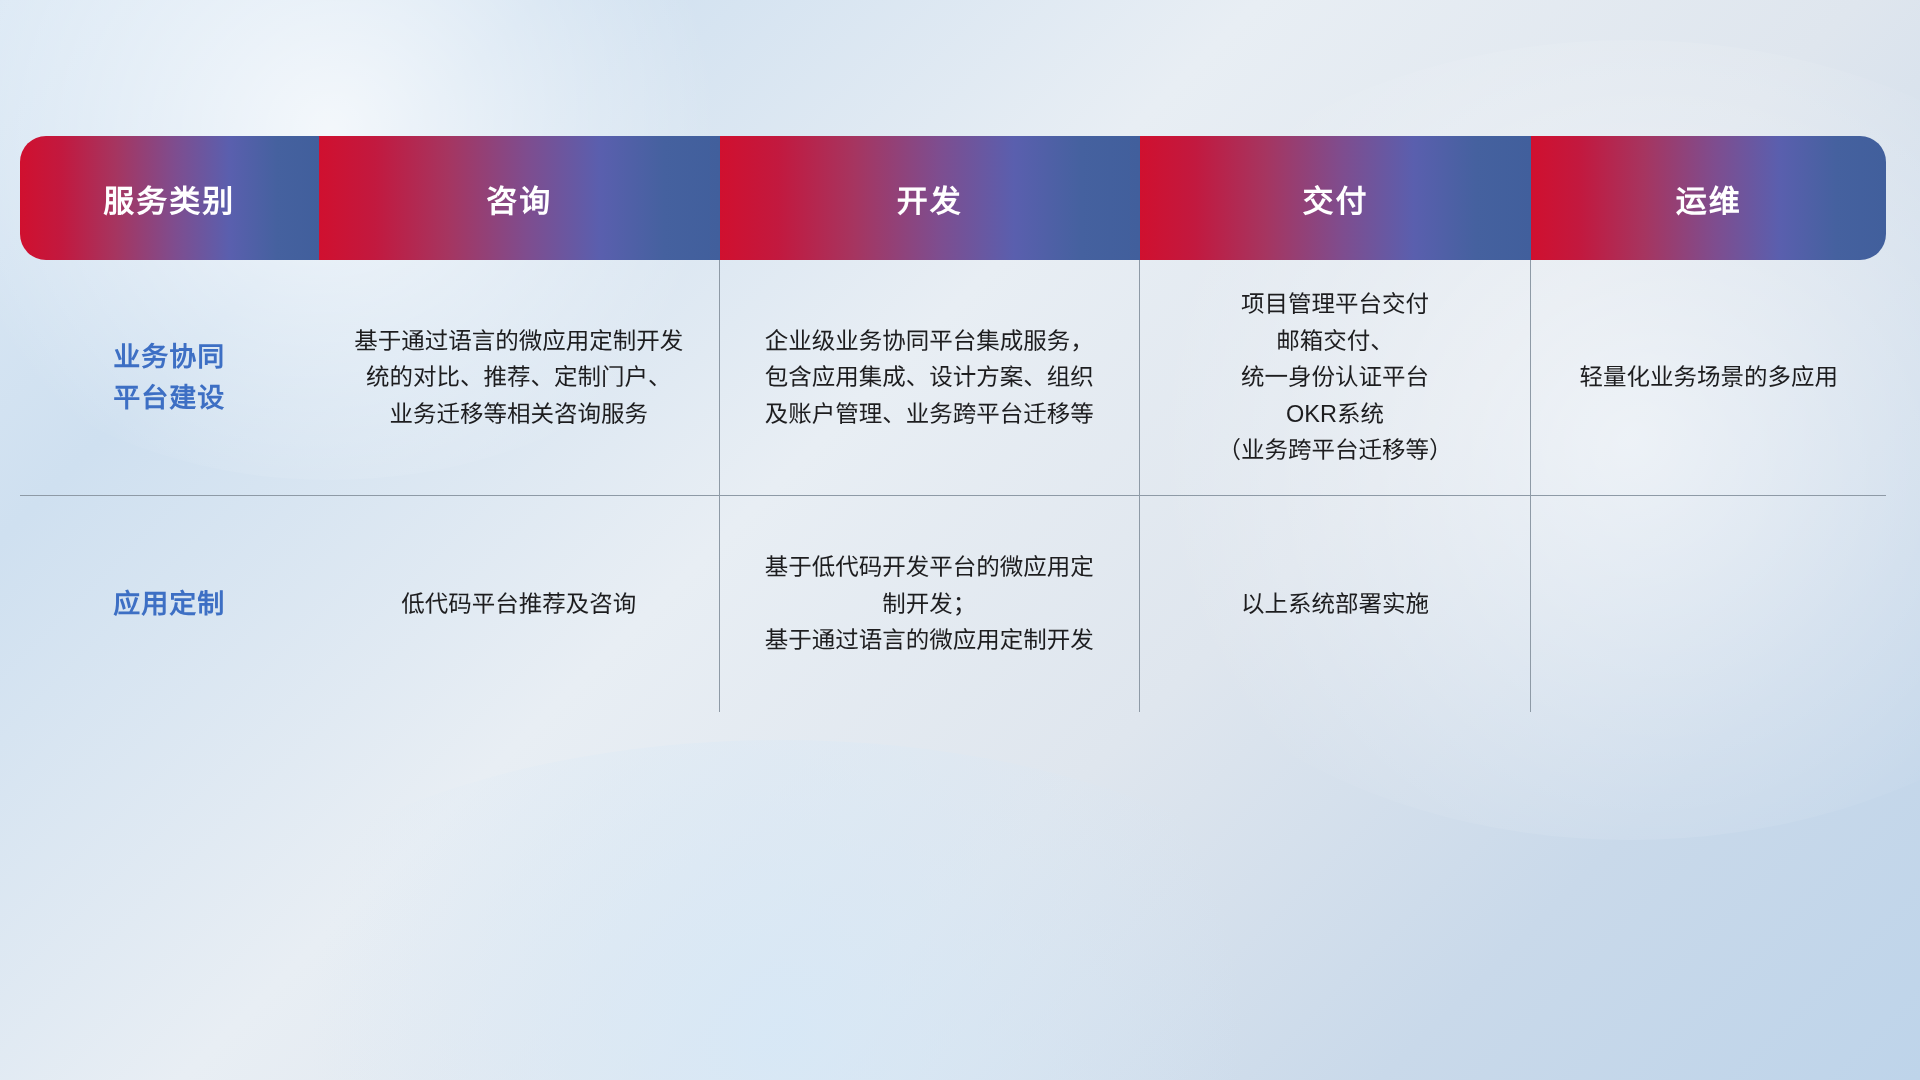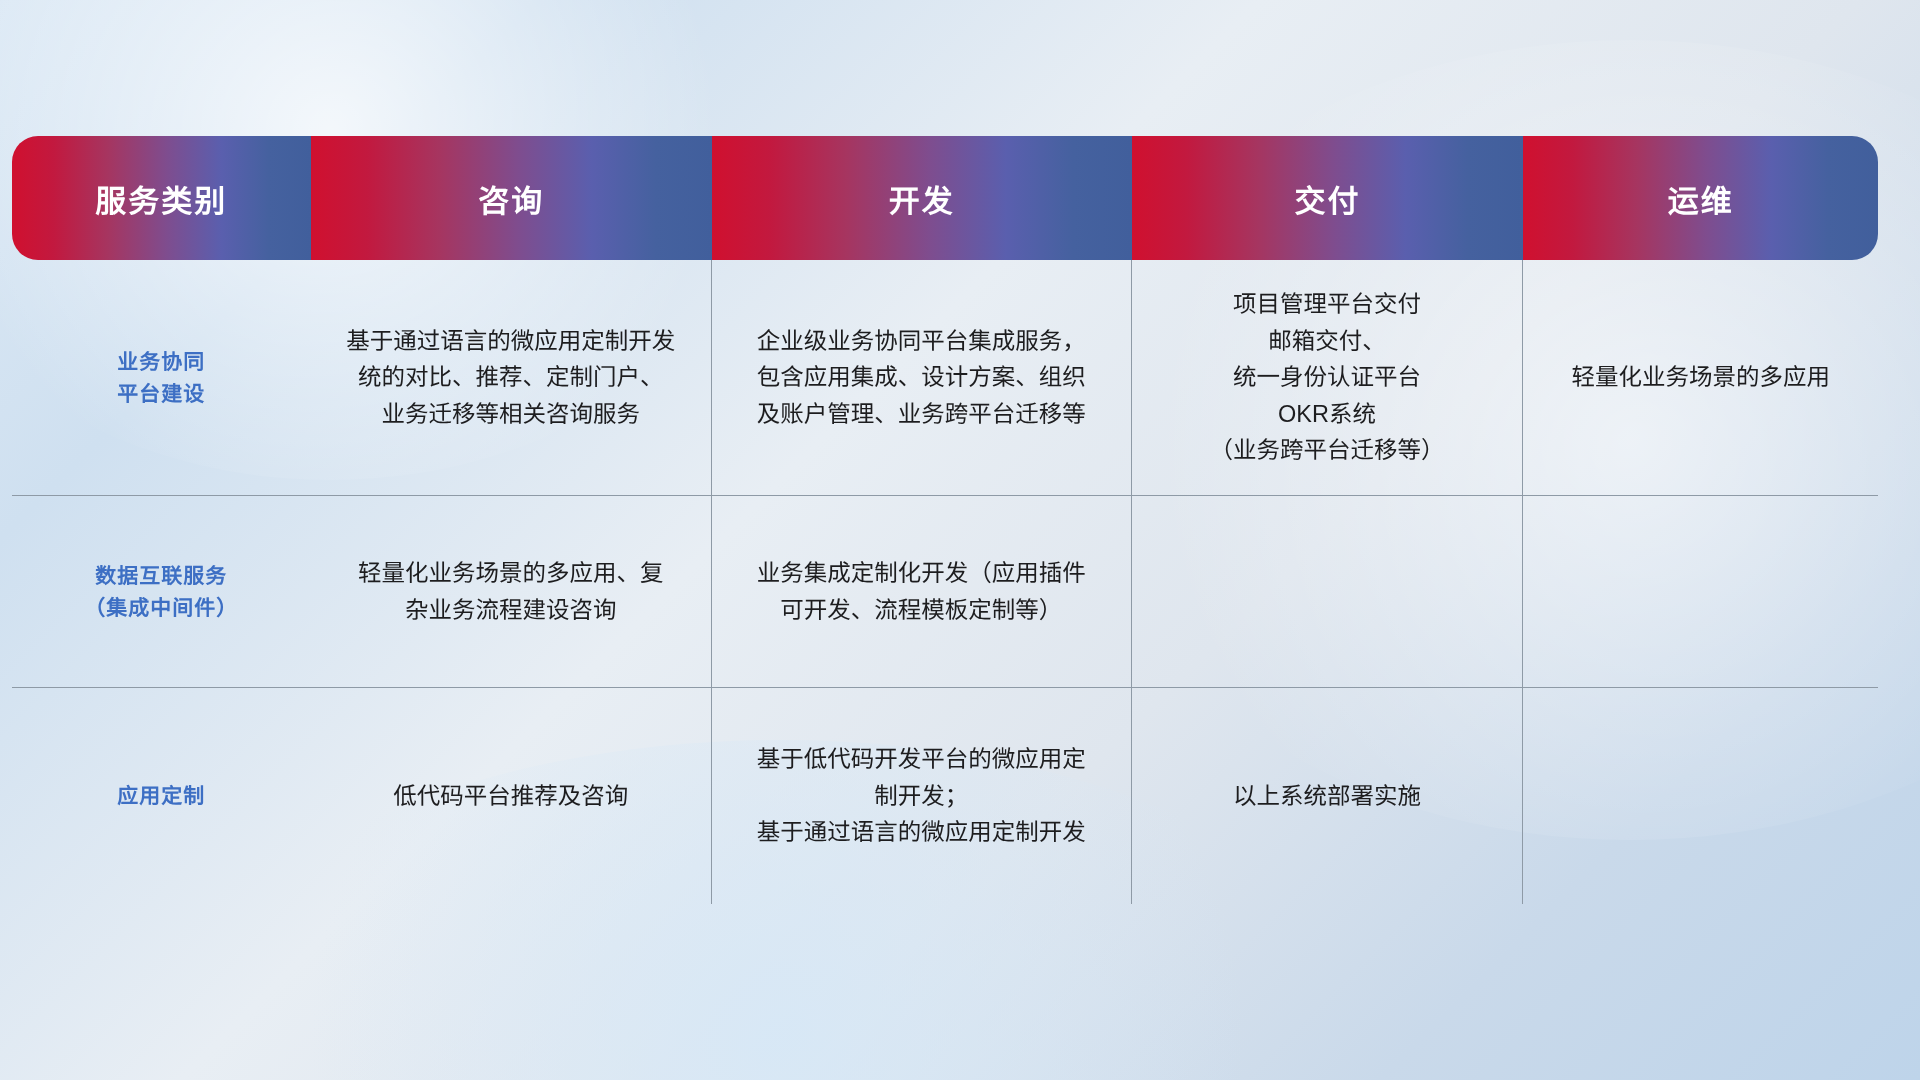--- a/index.html
+++ b/index.html
@@ -31,21 +31,21 @@
     background: radial-gradient(circle at 50% 50%, rgba(255,255,255,0.55), rgba(255,255,255,0) 70%);
   }
   .bg-glow-c {
     width: 1200px; height: 600px;
     left: 180px; bottom: -260px;
     background: radial-gradient(circle at 50% 50%, rgba(214,232,247,0.85), rgba(214,232,247,0) 70%);
   }
 
   .table-wrap {
     position: absolute;
-    left: 12px;
+    left: 20px;
     top: 136px;
     width: 1866px;
     height: 820px;
   }
 
   .matrix {
     width: 100%;
     border-collapse: separate;
     border-spacing: 0;
     table-layout: fixed;
@@ -93,21 +93,21 @@
     border-bottom: none;
   }
   tbody tr td:last-child {
     border-right: none;
   }
   
   tbody tr td.cat-cell {
     border-right: none;
     color: #3d6fc4;
     font-weight: bold;
-    font-size: 21px;
+    font-size: 27px;
     letter-spacing: 1px;
     line-height: 1.5;
   }
   tbody tr.row-0 { height: 236px; }
   tbody tr.row-1 { height: 192px; }
   tbody tr.row-2 { height: 216px; }
 
   .cell-line { display: block; }
   .empty-cell { min-height: 10px; }
 </style>
@@ -158,36 +158,20 @@
           <span class="cell-line">邮箱交付、</span>
           <span class="cell-line">统一身份认证平台</span>
           <span class="cell-line">OKR系统</span>
           <span class="cell-line">（业务跨平台迁移等）</span>
         </td>
         <td>
           <span class="cell-line">轻量化业务场景的多应用</span>
         </td>
       </tr>
 
-      <tr class="row-1">
-        <td class="cat-cell">
-          <span class="cell-line">数据互联服务</span>
-          <span class="cell-line">（集成中间件）</span>
-        </td>
-        <td>
-          <span class="cell-line">轻量化业务场景的多应用、复</span>
-          <span class="cell-line">杂业务流程建设咨询</span>
-        </td>
-        <td>
-          <span class="cell-line">业务集成定制化开发（应用插件</span>
-          <span class="cell-line">可开发、流程模板定制等）</span>
-        </td>
-        <td class="empty-cell"></td>
-        <td class="empty-cell"></td>
-      </tr>
 
       <tr class="row-2">
         <td class="cat-cell">
           <span class="cell-line">应用定制</span>
         </td>
         <td>
           <span class="cell-line">低代码平台推荐及咨询</span>
         </td>
         <td>
           <span class="cell-line">基于低代码开发平台的微应用定</span>

